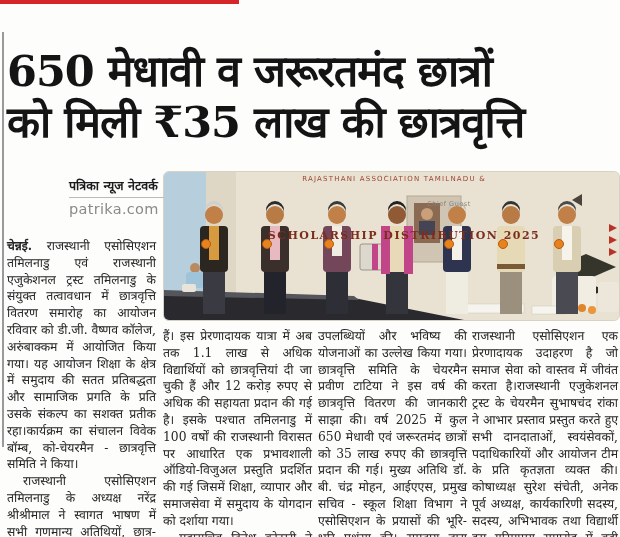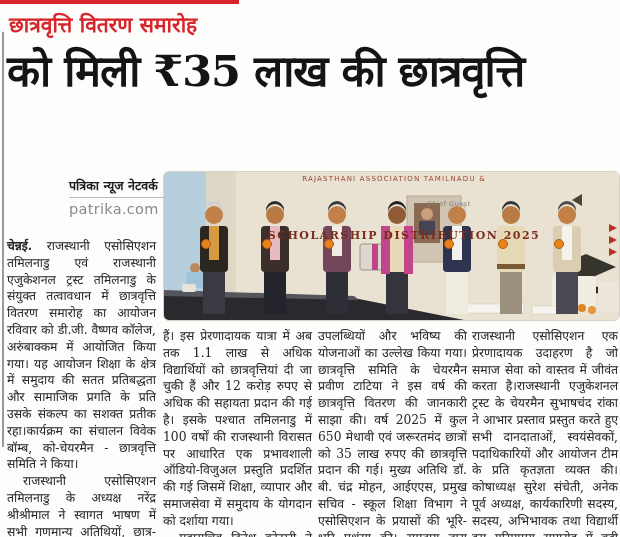--- a/index.html
+++ b/index.html
@@ -69,23 +69,23 @@
   .dateline{font-weight:700;}
 </style>
 </head>
 <body>
 
 <div class="page">
 
   <div class="top-red-bar"></div>
   <div class="left-rule"></div>
 
-  <div class="kicker">छात्रवृत्ति वितरण समारोह</div>
 
   <div class="headline">
+    <div>650 मेधावी व जरूरतमंद छात्रों</div>
     <div>को मिली ₹35 लाख की छात्रवृत्ति</div>
   </div>
 
   <div class="photo">
     <svg width="455" height="148" viewBox="0 0 455 148">
 
       <rect x="0" y="0" width="455" height="148" fill="#e9e1d2"></rect>
       <rect x="0" y="0" width="42" height="148" fill="#b7cedd"></rect>
       <rect x="42" y="0" width="30" height="148" fill="#dfd7c6"></rect>
 

